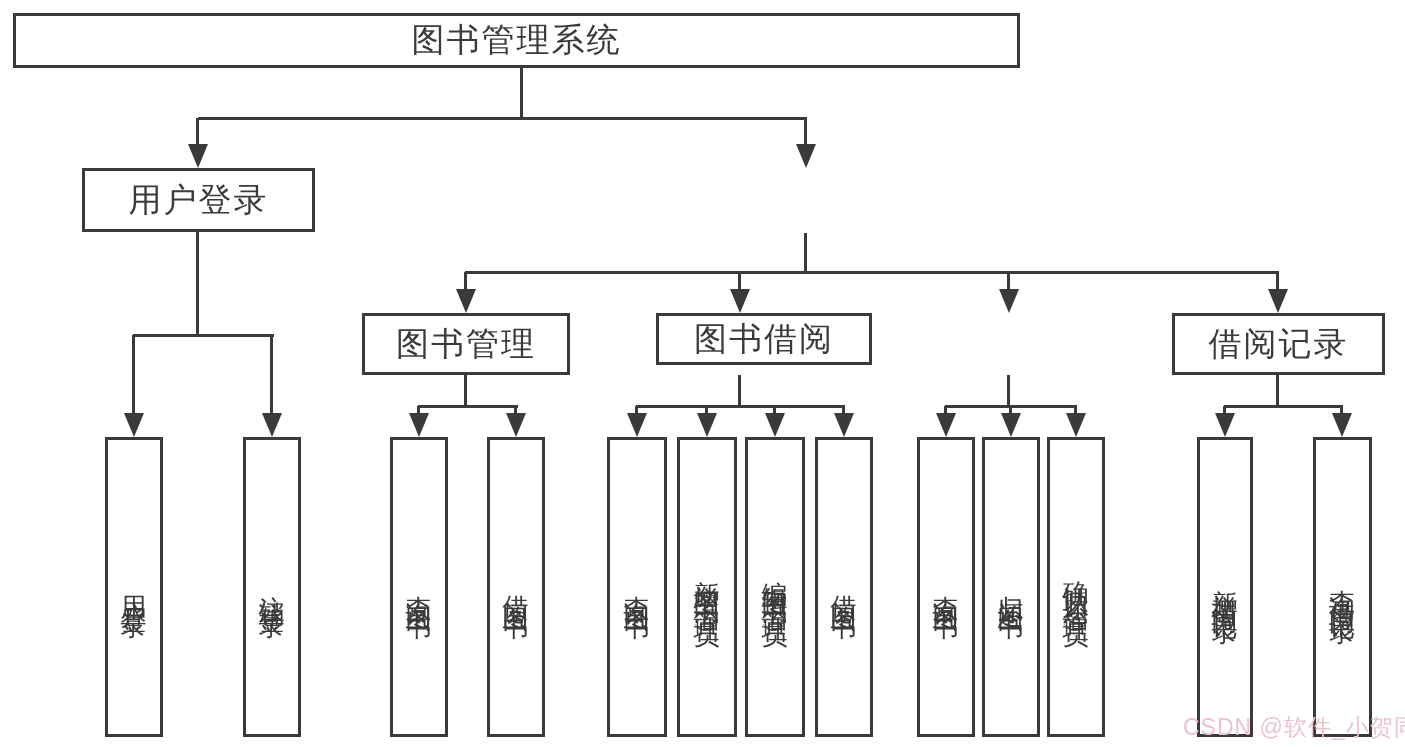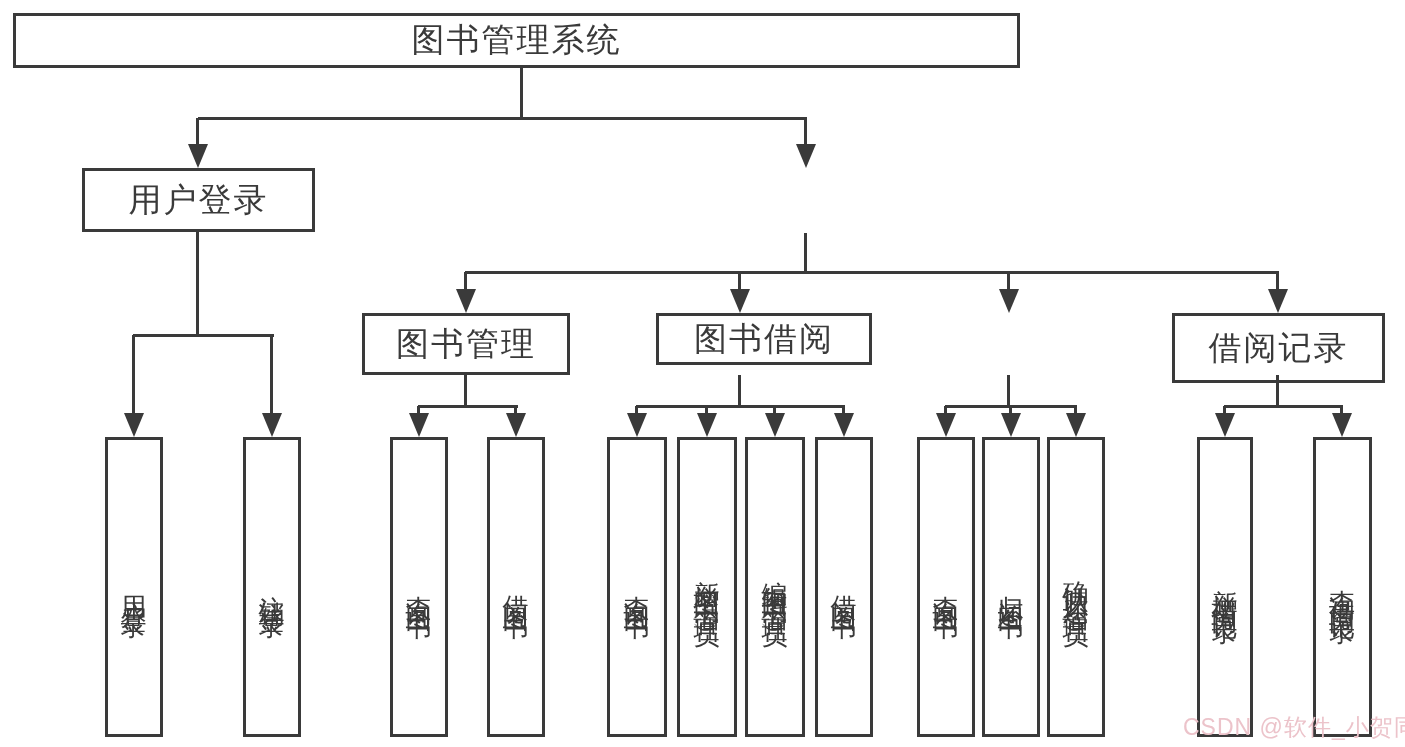--- a/index.html
+++ b/index.html
@@ -52,21 +52,21 @@
 <body>
 
 <div id="canvas">
 
   <div class="box hbox" style="left:13px;top:13px;width:1007px;height:55px;">图书管理系统</div>
 
   <div class="box hbox" style="left:82px;top:168px;width:233px;height:64px;">用户登录</div>
 
   <div class="box hbox" style="left:362px;top:313px;width:208px;height:62px;">图书管理</div>
   <div class="box hbox" style="left:632px;top:313px;width:216px;height:52px;margin-left:24px;">图书借阅</div>
-  <div class="box hbox" style="left:1172px;top:313px;width:213px;height:70px;">借阅记录</div>
+  <div class="box hbox" style="left:1172px;top:313px;width:213px;height:62px;">借阅记录</div>
 
   <div class="box leaf" style="left:105px;top:437px;width:58px;height:300px;">用户登录</div>
   <div class="box leaf" style="left:243px;top:437px;width:58px;height:300px;">注销登录</div>
 
   <div class="box leaf" style="left:390px;top:437px;width:58px;height:300px;">查询图书</div>
   <div class="box leaf" style="left:487px;top:437px;width:58px;height:300px;">借阅图书</div>
 
   <div class="box leaf" style="left:607px;top:437px;width:60px;height:300px;">查询图书</div>
   <div class="box leaf" style="left:677px;top:437px;width:60px;height:300px;">新增图书（管理员）</div>
   <div class="box leaf" style="left:745px;top:437px;width:60px;height:300px;">编辑图书（管理员）</div>

